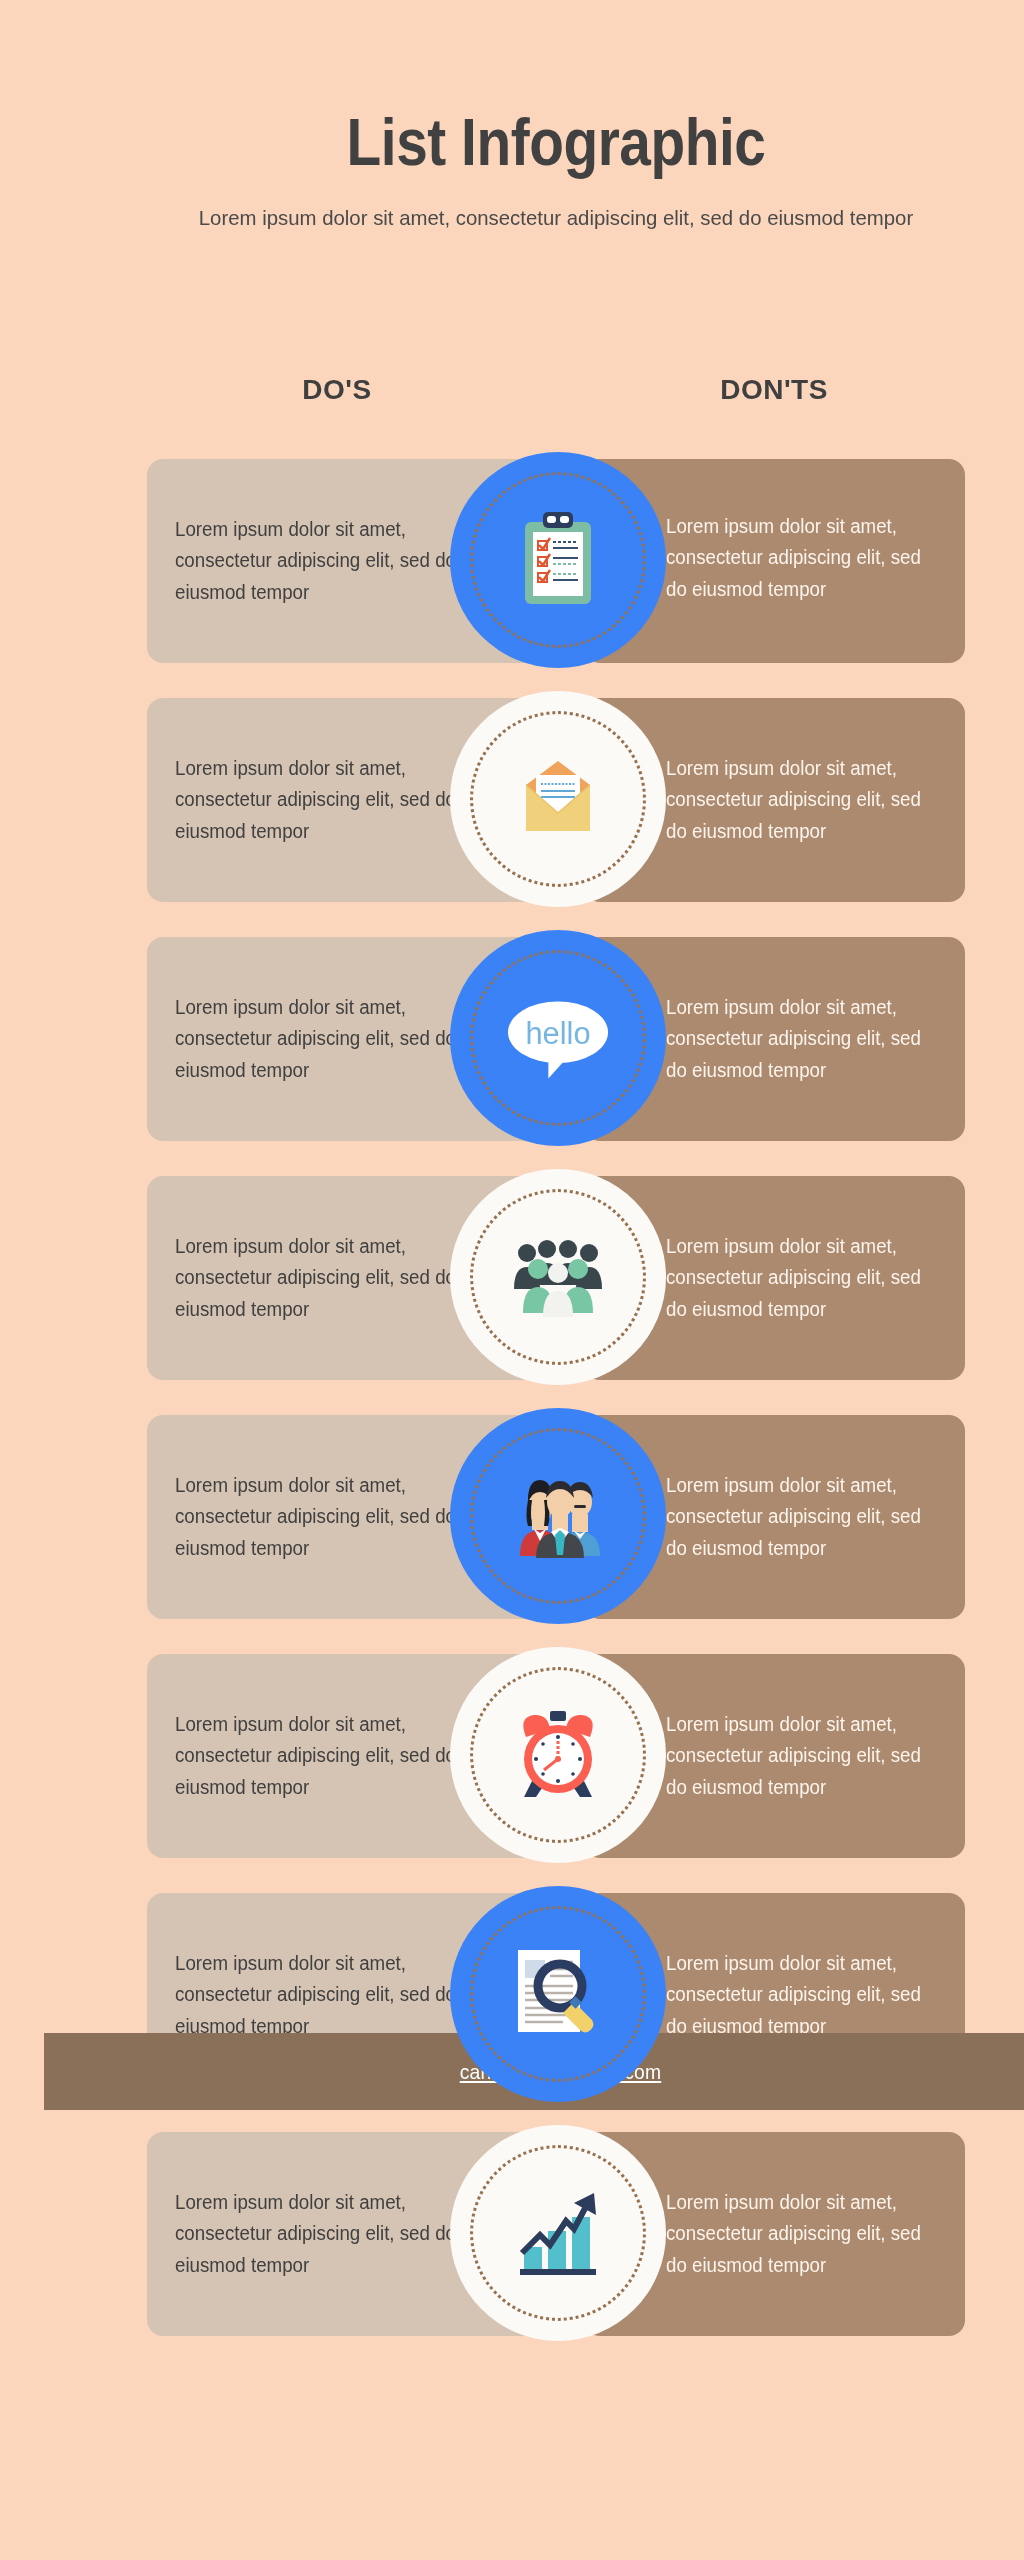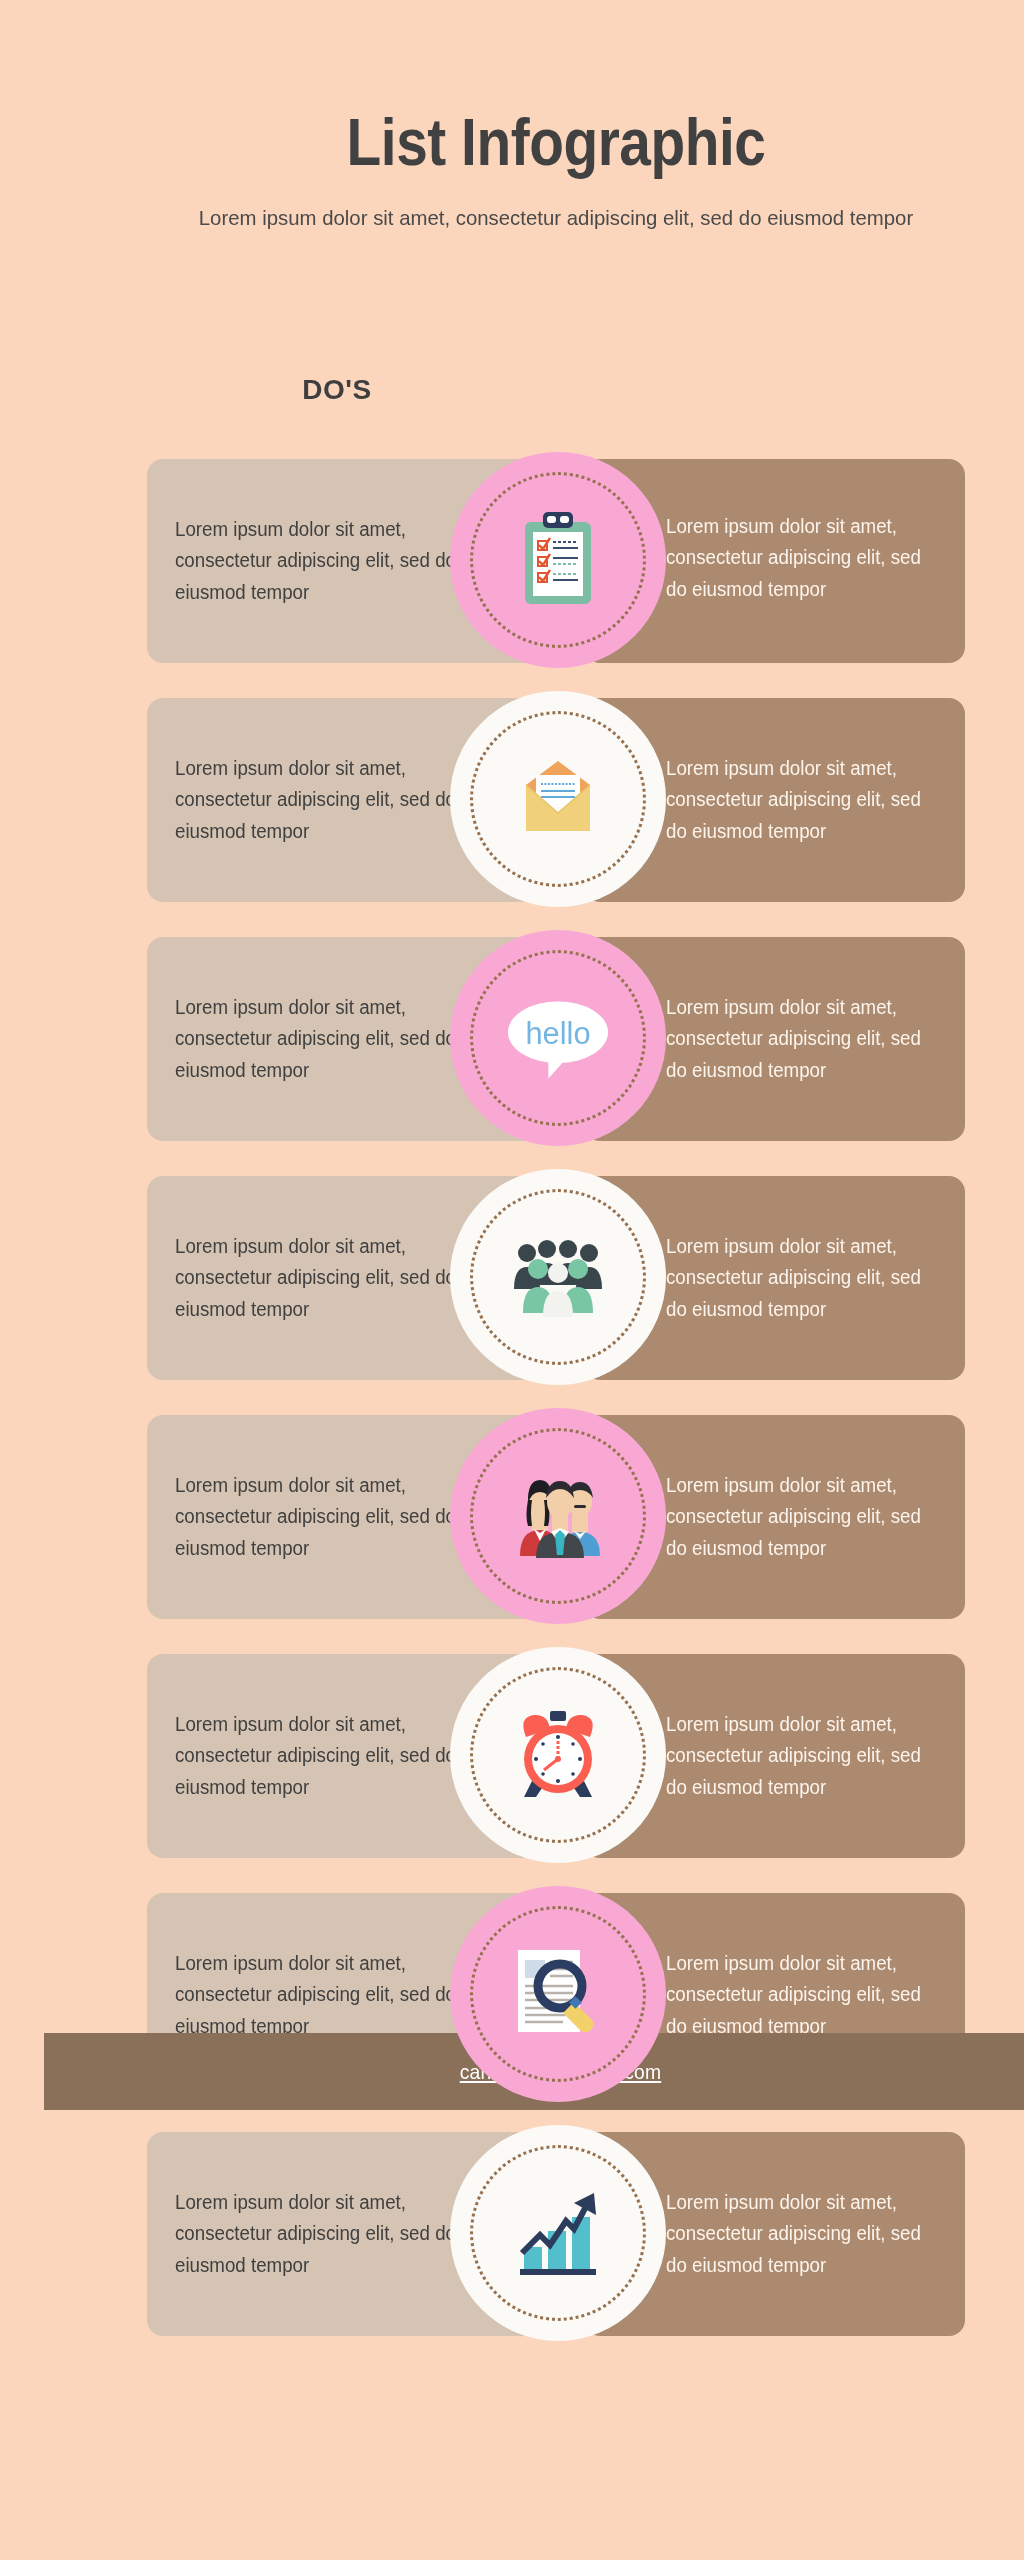--- a/index.html
+++ b/index.html
@@ -82,21 +82,21 @@
 
   
   .circle {
     position:absolute;
     left:406px; top:-7px;
     width:216px; height:216px;
     border-radius:50%;
     display:flex; align-items:center; justify-content:center;
     z-index:5;
   }
-  .circle.beige { background:#f9a8d4; }
+  .circle.beige { background:#3b82f6; }
   .circle.white { background:#fcfaf7; }
   .dots {
     position:absolute; left:50%; top:50%;
     transform:translate(-50%,-50%);
     width:176px; height:176px;
     border-radius:50%;
     border:3px dotted #96714f;
   }
   .icon-wrap {
     position:relative; width:104px; height:104px;
@@ -125,20 +125,21 @@
 
 <div class="page">
 
   <div class="header">
     <div class="title">List Infographic</div>
     <div class="subtitle">Lorem ipsum dolor sit amet, consectetur adipiscing elit, sed do eiusmod tempor</div>
   </div>
 
   <div class="col-heads">
     <div class="col-head dos">DO'S</div>
+    <div class="col-head donts">DON'TS</div>
   </div>
 
   <div class="rows">
 
     <div class="row shift">
       <div class="bar bar-left">
         <p>Lorem ipsum dolor sit amet, consectetur adipiscing elit, sed do eiusmod tempor</p>
       </div>
       <div class="bar bar-right">
         <p>Lorem ipsum dolor sit amet, consectetur adipiscing elit, sed do eiusmod tempor</p>

